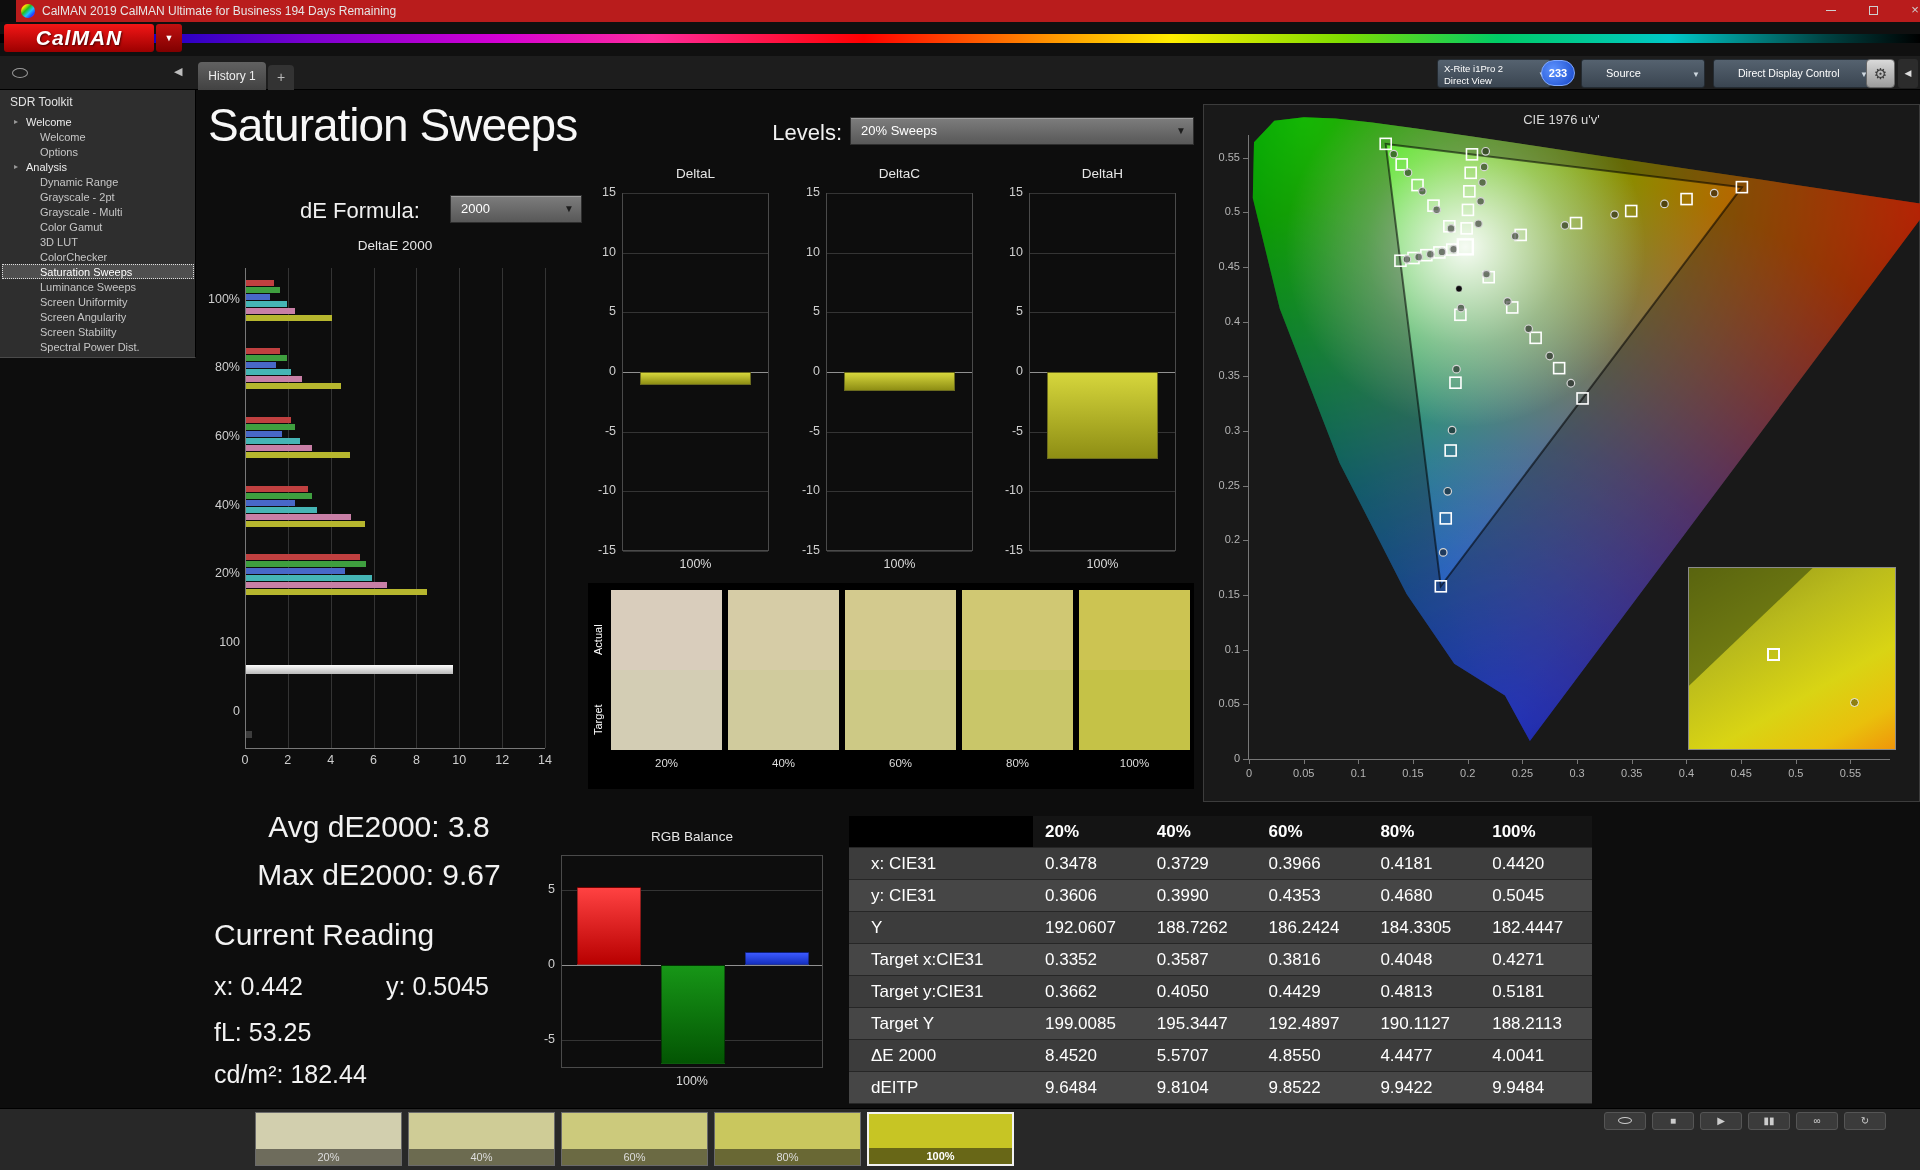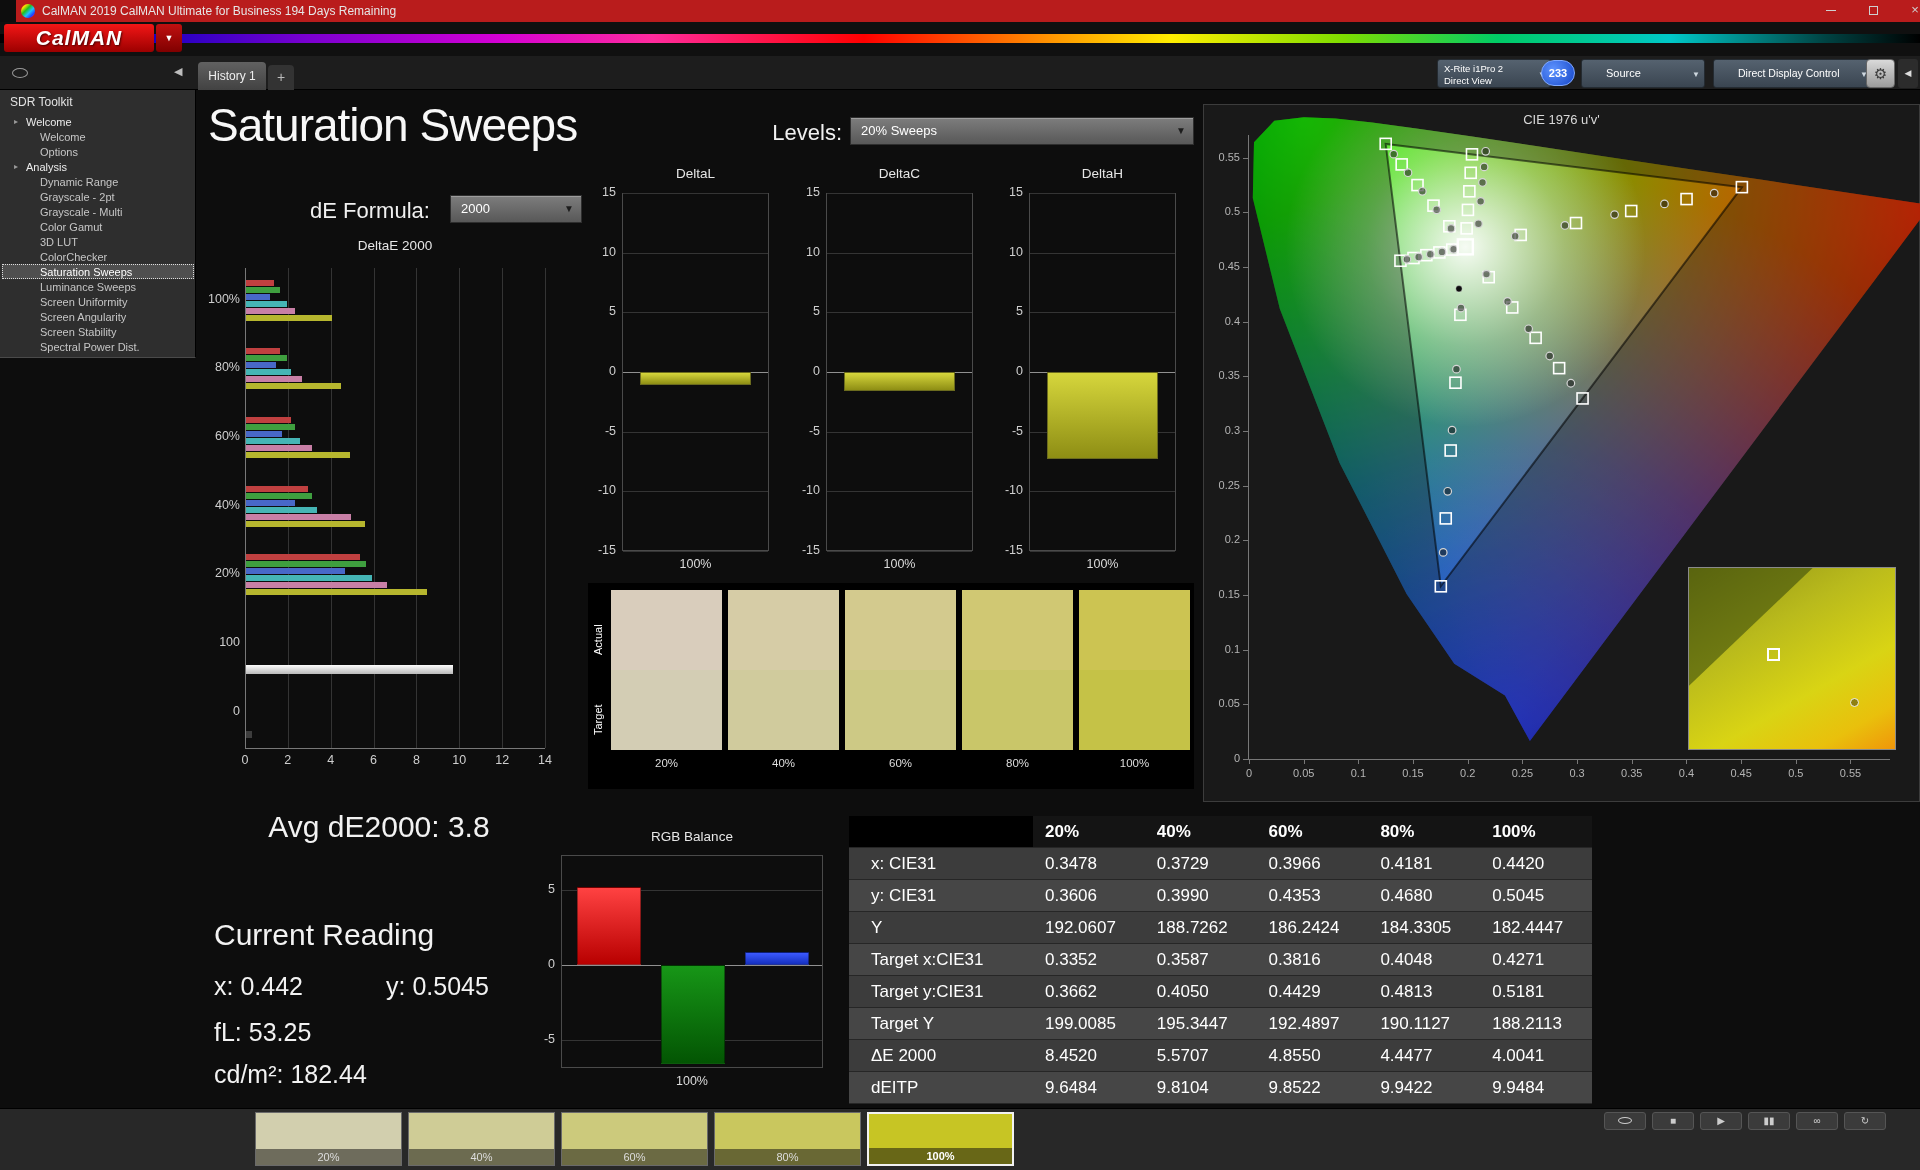--- a/index.html
+++ b/index.html
@@ -46,21 +46,21 @@
 .titem.sect{padding-left:12px}
 .titem.sect .tlabel{color:#ececec}
 .tmark{width:12px;font-size:8px;color:#9a9a9a}
 .titem.item{padding-left:38px}
 .titem.item.sel{background:#4f4f4f;outline:1px dotted #ddd;outline-offset:-1px}
 .titem.item.sel .tlabel{color:#fff}
 
 #page-title{position:absolute;left:208px;top:98px;font-size:46px;letter-spacing:-1px;color:#f7f7f7}
 .biglabel{position:absolute;font-size:22px;color:#f0f0f0}
 #levels-label{left:700px;top:120px;width:142px;text-align:right}
-#formula-label{left:300px;top:198px;width:140px;text-align:center}
+#formula-label{left:300px;top:198px;width:140px;text-align:left}
 .dropdown{position:absolute;height:28px;background:linear-gradient(180deg,#7d7d7d,#585858);border:1px solid #2e2e2e;box-shadow:inset 0 1px 0 rgba(255,255,255,.25);color:#fff;font-size:13px;line-height:26px;padding-left:10px}
 .dd-arrow{position:absolute;right:7px;top:0;color:#1c1c1c;font-size:10px;line-height:26px}
 #levels-drop{left:850px;top:117px;width:344px}
 #formula-drop{left:450px;top:195px;width:132px}
 
 .grid{background:#343434}
 .zero{background:#909090}
 .axis{background:#787878}
 .plotbox{border:1px solid #4a4a4a}
 .lbl{color:#cfcfcf;font-size:12.5px;white-space:nowrap}
@@ -228,20 +228,21 @@
 
   <div id="cie-panel"></div>
   <div id="cie-title">CIE 1976 u'v'</div>
   <div id="cie-inset">
     <div class="inset-dim"></div>
     <div class="inset-square"></div>
     <div class="inset-circle"></div>
   </div>
 
   <div class="reading" id="read-avg">Avg dE2000: 3.8</div>
+  <div class="reading" id="read-max">Max dE2000: 9.67</div>
   <div class="reading" id="read-current">Current Reading</div>
   <div class="reading" id="read-x">x: 0.442</div>
   <div class="reading" id="read-y">y: 0.5045</div>
   <div class="reading" id="read-fl">fL: 53.25</div>
   <div class="reading" id="read-cd">cd/m²: 182.44</div>
 
   <div id="table-panel">
       <div class="trow thead">
         <div class="tcell lab blackcell"></div>
         <div class="tcell val">20%</div>

